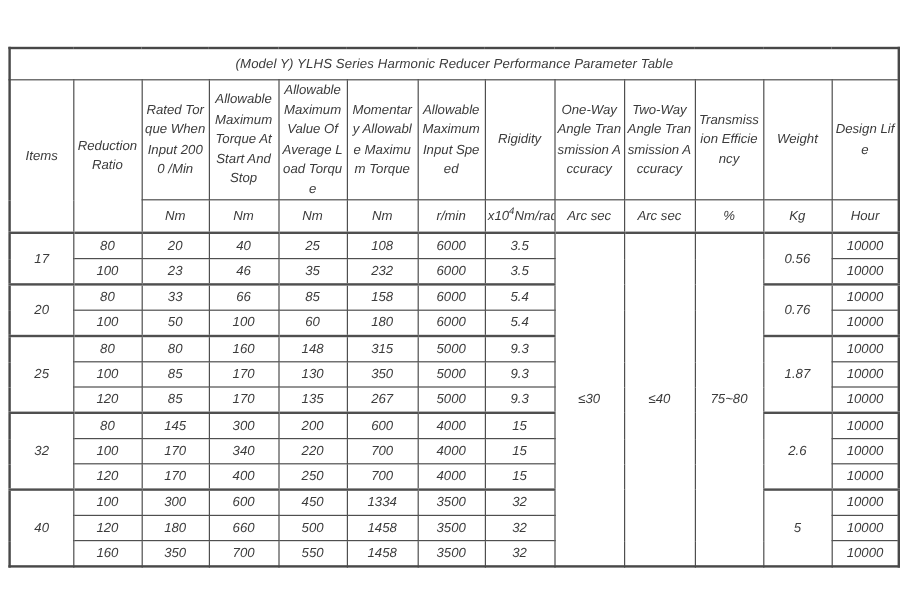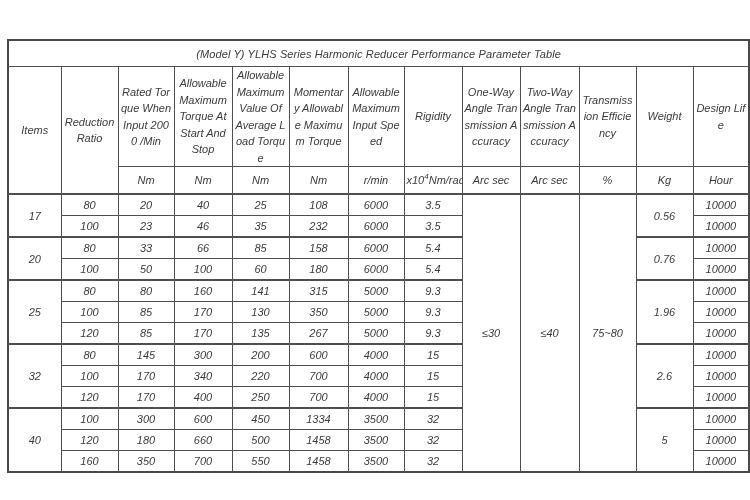--- a/index.html
+++ b/index.html
@@ -146,25 +146,25 @@
           <td>180</td>
           <td>6000</td>
           <td>5.4</td>
           <td>10000</td>
         </tr>
         <tr class="group-start">
           <td rowspan="3">25</td>
           <td>80</td>
           <td>80</td>
           <td>160</td>
-          <td>141</td>
+          <td>148</td>
           <td>315</td>
           <td>5000</td>
           <td>9.3</td>
-          <td rowspan="3">1.96</td>
+          <td rowspan="3">1.87</td>
           <td>10000</td>
         </tr>
         <tr>
           <td>100</td>
           <td>85</td>
           <td>170</td>
           <td>130</td>
           <td>350</td>
           <td>5000</td>
           <td>9.3</td>

